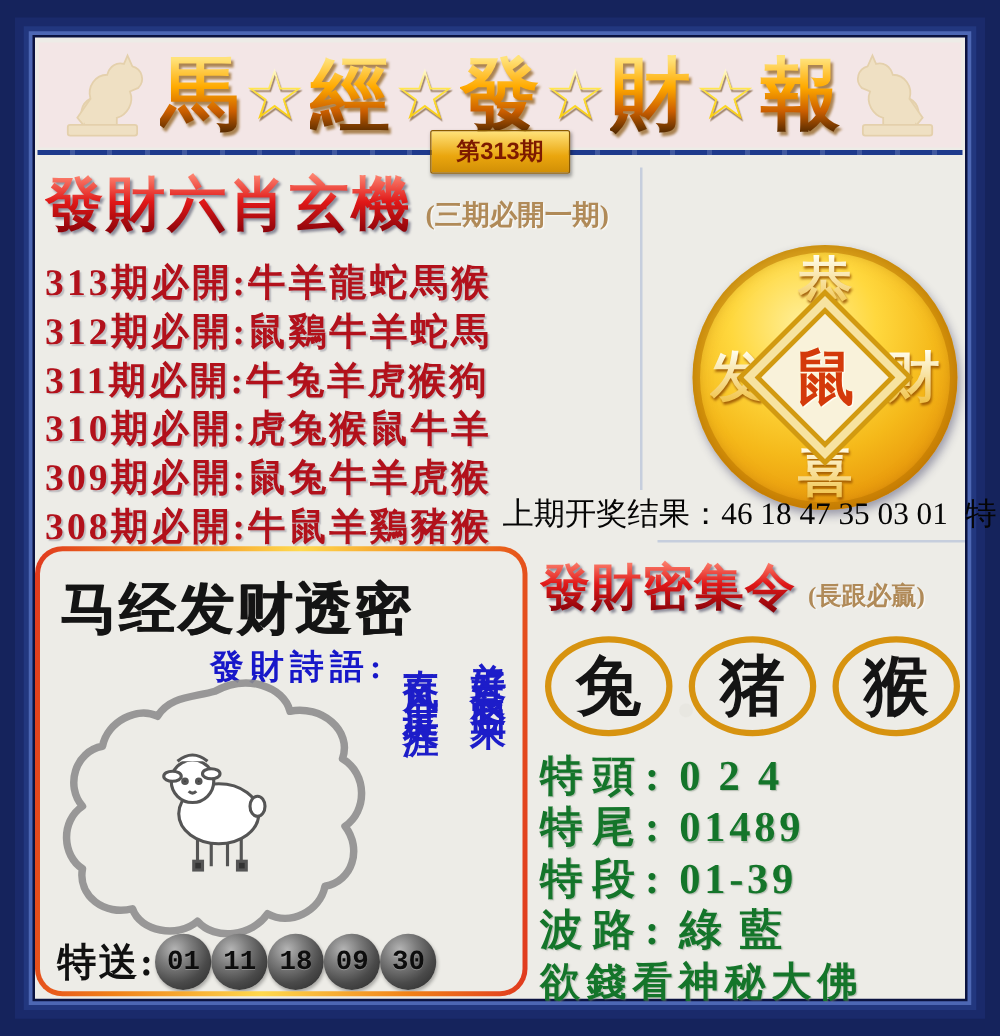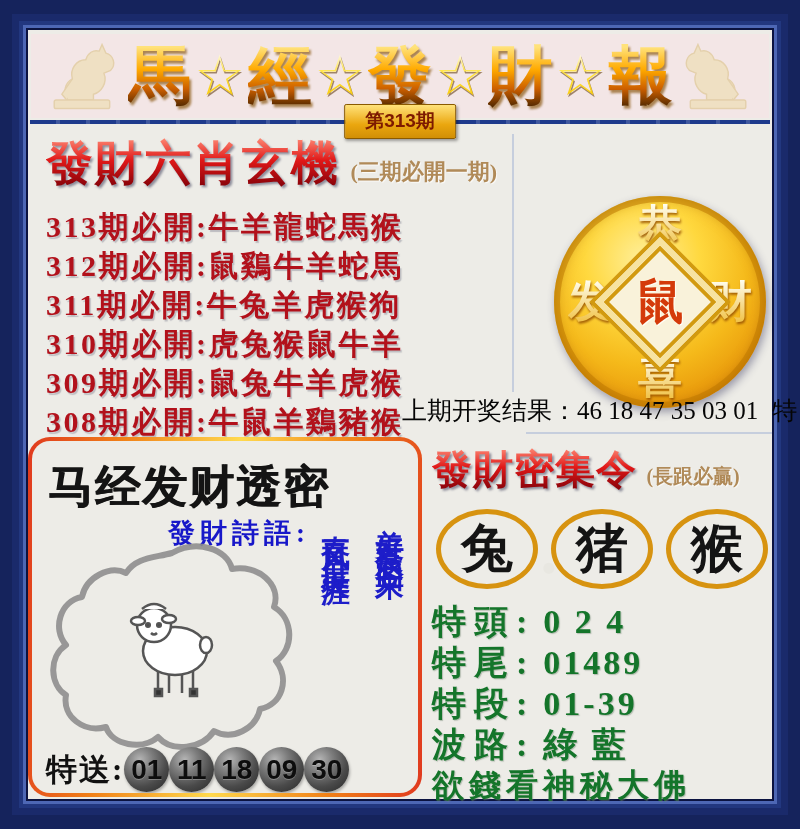--- a/index.html
+++ b/index.html
@@ -37,21 +37,21 @@
          background:linear-gradient(180deg,#ff8d78 0%,#e01818 45%,#7e0008 100%);
          -webkit-background-clip:text;background-clip:text;color:transparent;
          filter:drop-shadow(2px 2px 1px rgba(130,130,145,.9));}
   .big{font-size:47px;letter-spacing:2px;}
   .med{font-size:40px;letter-spacing:1px;}
   .tan{color:#b08a58;font-weight:bold;font-family:"Liberation Serif",serif;
        text-shadow:1px 1px 1px rgba(255,255,255,.8);}
   .tan.sub1{font-size:22px;margin-left:6px;}
   .tan.sub2{font-size:20px;margin-left:5px;}
   
-  .six-xiao{position:absolute;left:8px;top:102px;width:484px;margin-left:10px;}
+  .six-xiao{position:absolute;left:8px;top:102px;width:484px;}
   .six-rows{margin-top:12px;}
   .red-row{font-size:30px;font-weight:bold;color:#b2111b;letter-spacing:2.5px;
            line-height:39px;font-family:"Liberation Serif",serif;white-space:nowrap;
            text-shadow:1.5px 1.5px 1px rgba(150,150,160,.55);}
   .vline{position:absolute;left:484px;top:104px;width:2px;height:258px;background:#c6cedd;}
   .hline{position:absolute;left:498px;top:402px;width:246px;height:2px;background:#c6cedd;}
   
   .gift-title{position:absolute;left:496px;top:106px;width:244px;display:flex;
               justify-content:center;gap:10px;transform:rotate(-8deg);}
   .gift-title span{font-size:42px;display:inline-block;}
@@ -94,21 +94,21 @@
   .vcol{position:absolute;writing-mode:vertical-rl;text-orientation:upright;font-size:29px;
         font-weight:bold;color:#1d1dc9;letter-spacing:7px;font-family:"Liberation Serif",serif;}
   .col-right{left:338px;top:64px;}
   .col-left{left:284px;top:72px;}
   .blob-svg{position:absolute;left:10px;top:100px;width:266px;height:212px;}
   .tesong{position:absolute;left:14px;top:306px;display:flex;align-items:center;}
   .tesong-label{font-size:31px;font-weight:bold;color:#111;font-family:"Liberation Serif",serif;
         letter-spacing:2px;white-space:nowrap;}
   .ball{width:45px;height:45px;border-radius:50%;display:inline-flex;align-items:center;justify-content:center;
         background:radial-gradient(circle at 35% 28%,#b5b5b5 0%,#7d7d7d 30%,#4a4a4a 62%,#262626 100%);
-        color:#0d0d0d;font-weight:bold;font-size:28px;font-family:Liberation Sans, sans-serif;
+        color:#0d0d0d;font-weight:bold;font-size:22px;font-family:Liberation Mono, monospace;
         text-shadow:0 1px 0 rgba(255,255,255,.25);box-shadow:1px 2px 3px rgba(0,0,0,.3);}
   
   .miji{position:absolute;left:404px;top:412px;width:342px;}
   .ellipses{display:flex;gap:13px;margin:12px 0 0 4px;}
   .zellipse{width:102px;height:80px;border:5px solid #d79310;border-radius:50%;box-sizing:border-box;
         display:flex;align-items:center;justify-content:center;}
   .zellipse span{font-size:52px;font-weight:bold;color:#141414;font-family:"Liberation Serif",serif;}
   .glines{margin-top:12px;}
   .gline{font-size:34px;font-weight:bold;color:#14752a;font-family:"Liberation Serif",serif;
         line-height:41px;white-space:nowrap;text-shadow:1px 1px 1px rgba(120,140,120,.5);}

